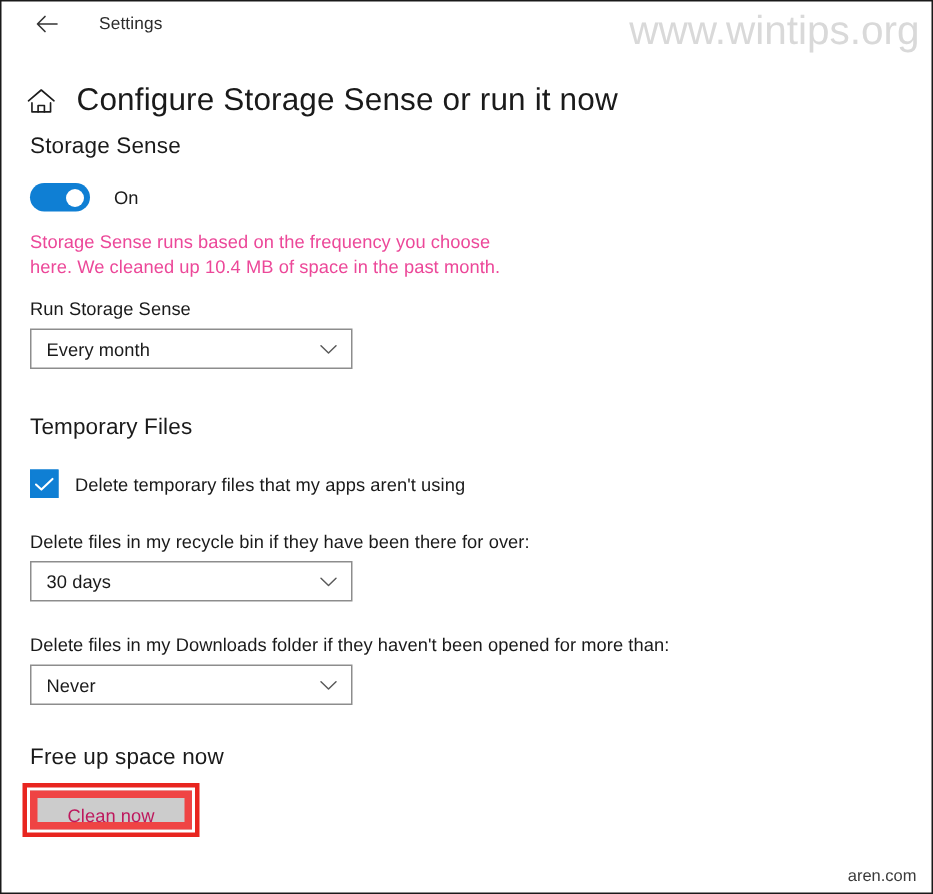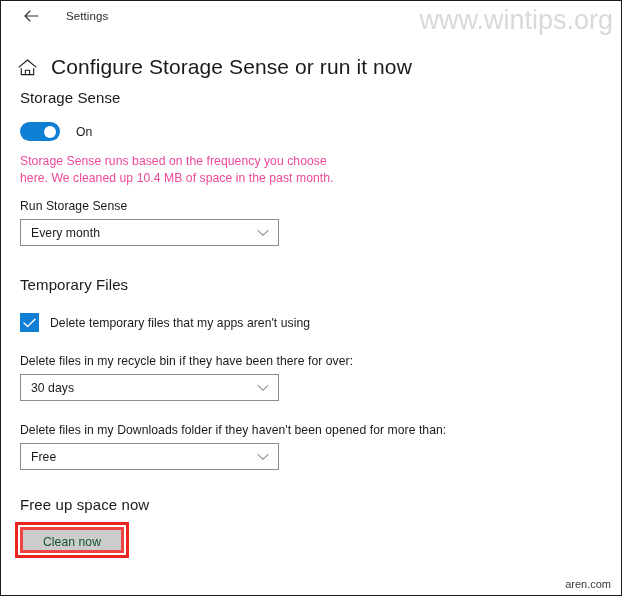--- a/index.html
+++ b/index.html
@@ -152,21 +152,21 @@
     background: #ffffff;
   }
   .toggle-label {
     margin-left: 16px;
     font-size: 12.2px;
     color: #1a1a1a;
   }
 
   
   .combobox {
-    width: 259px;
+    width: 215px;
     height: 27px;
     border: 1px solid #8d8d8d;
     background: #ffffff;
     display: flex;
     align-items: center;
     padding: 0 8px 0 10px;
     cursor: default;
   }
   .combobox .value {
     flex: 1;
@@ -217,24 +217,24 @@
     display: inline-block;
     border: 3px solid #e8251f;
     padding: 2px;
     margin-top: 9px;
     margin-left: -5px;
   }
   .clean-btn {
     min-width: 84px;
     height: 26px;
     background: #cccccc;
-    border: 3px solid #ef4444;
+    border: 5px solid #ef4444;
     font-family: "Liberation Sans", sans-serif;
     font-size: 12.2px;
-    color: #14532d;
+    color: #be185d;
     padding: 0 20px;
     cursor: default;
     letter-spacing: .05px;
     line-height: 24px;
   }
 
   
   .mt-22 { margin-top: 22px; }
   .mt-18 { margin-top: 18px; }
   .mt-12 { margin-top: 12px; }
@@ -317,21 +317,21 @@
       <span class="chevron">
         <svg width="12" height="8" viewBox="0 0 12 8" fill="none" xmlns="http://www.w3.org/2000/svg">
           <path d="M1 1.5L6 6.3L11 1.5" stroke="#5a5a5a" stroke-width="1" stroke-linecap="round" stroke-linejoin="round"></path>
         </svg>
       </span>
     </div>
 
     <div class="field-label mt-22">Delete files in my Downloads folder if they haven't been opened for more than:</div>
 
     <div class="combobox mt-6">
-      <span class="value">Free</span>
+      <span class="value">Never</span>
       <span class="chevron">
         <svg width="12" height="8" viewBox="0 0 12 8" fill="none" xmlns="http://www.w3.org/2000/svg">
           <path d="M1 1.5L6 6.3L11 1.5" stroke="#5a5a5a" stroke-width="1" stroke-linecap="round" stroke-linejoin="round"></path>
         </svg>
       </span>
     </div>
 
     
     <h2 class="section-heading mt-26">Free up space now</h2>
 

